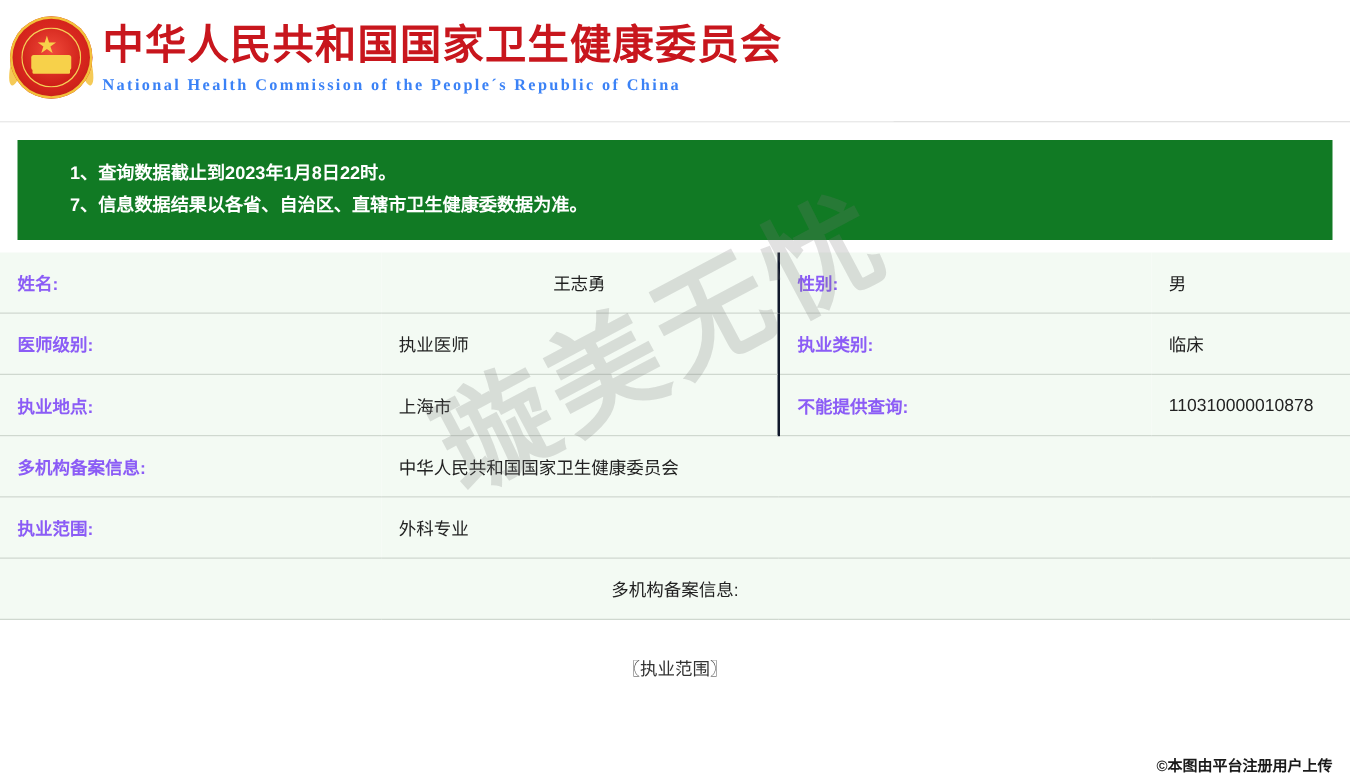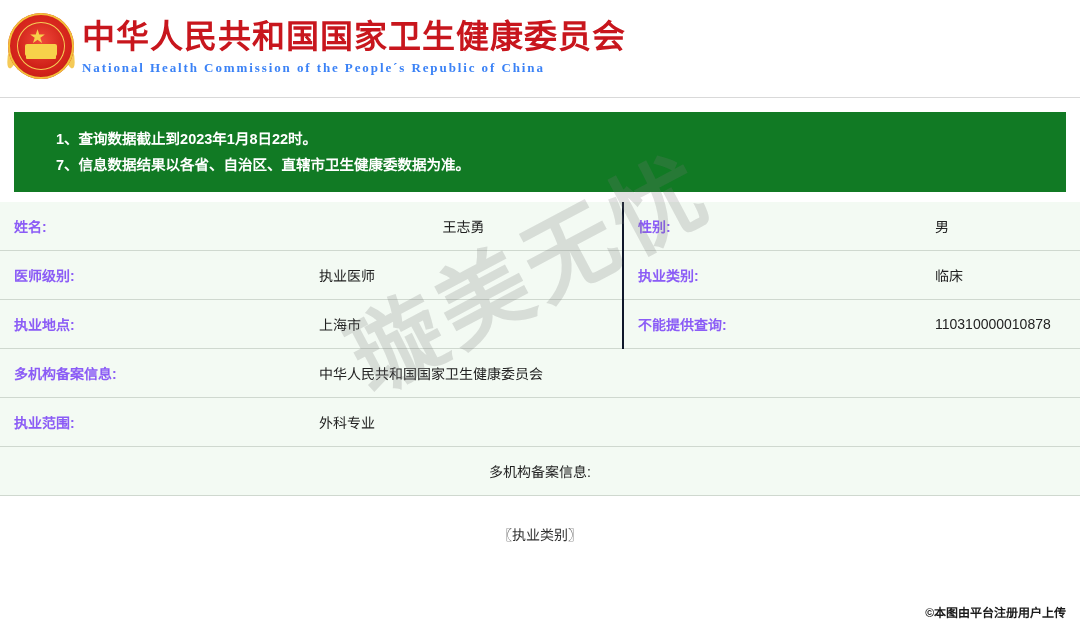--- a/index.html
+++ b/index.html
@@ -273,17 +273,17 @@
       <td class="label">执业范围:</td>
       <td class="value" colspan="3">外科专业</td>
     </tr>
     <tr class="multi-row">
       <td colspan="4">多机构备案信息:</td>
     </tr>
   </tbody>
 </table>
 
 <div class="footer">
-  <a class="close-link" href="#">〖执业类别〗</a>
+  <a class="close-link" href="#">〖执业范围〗</a>
 </div>
 
 <div class="watermark">璇美无忧</div>
 <div class="corner-mark">©本图由平台注册用户上传</div>
 
 </body></html>

